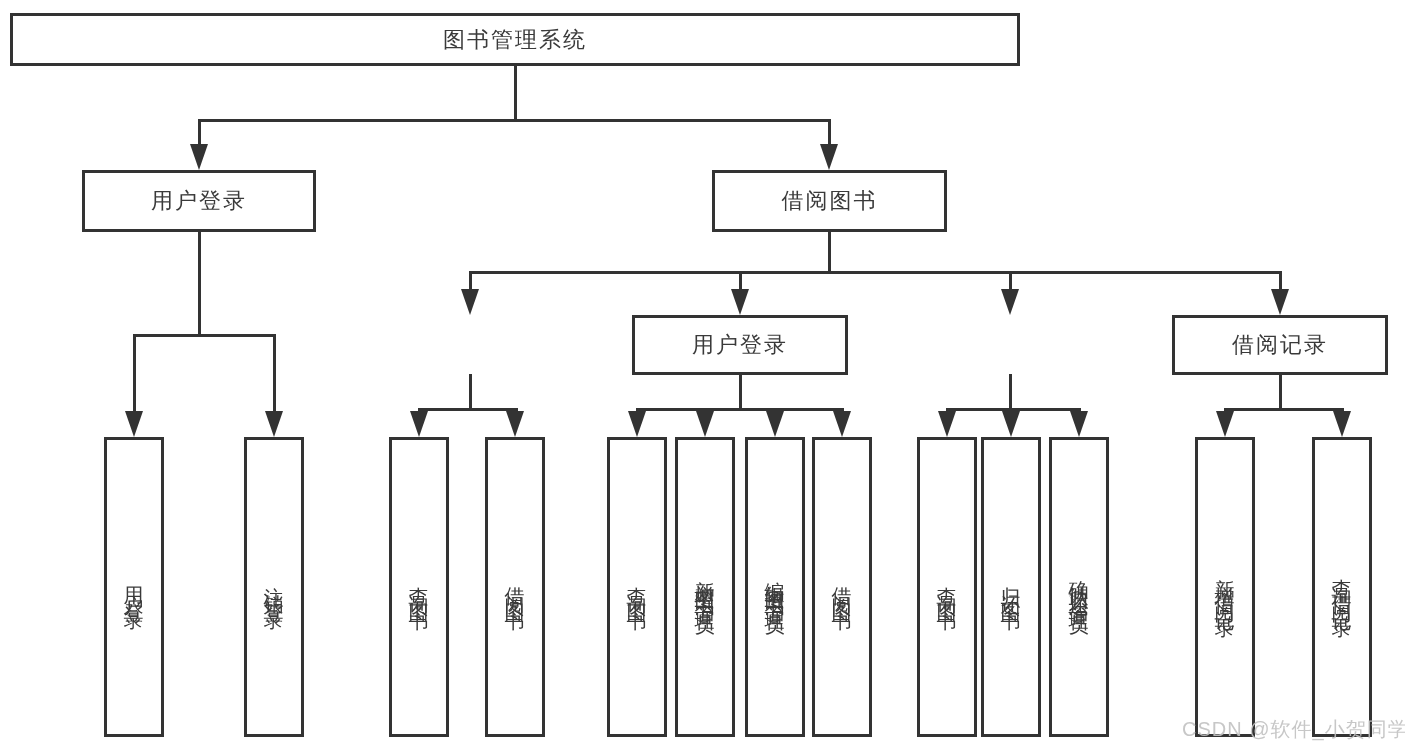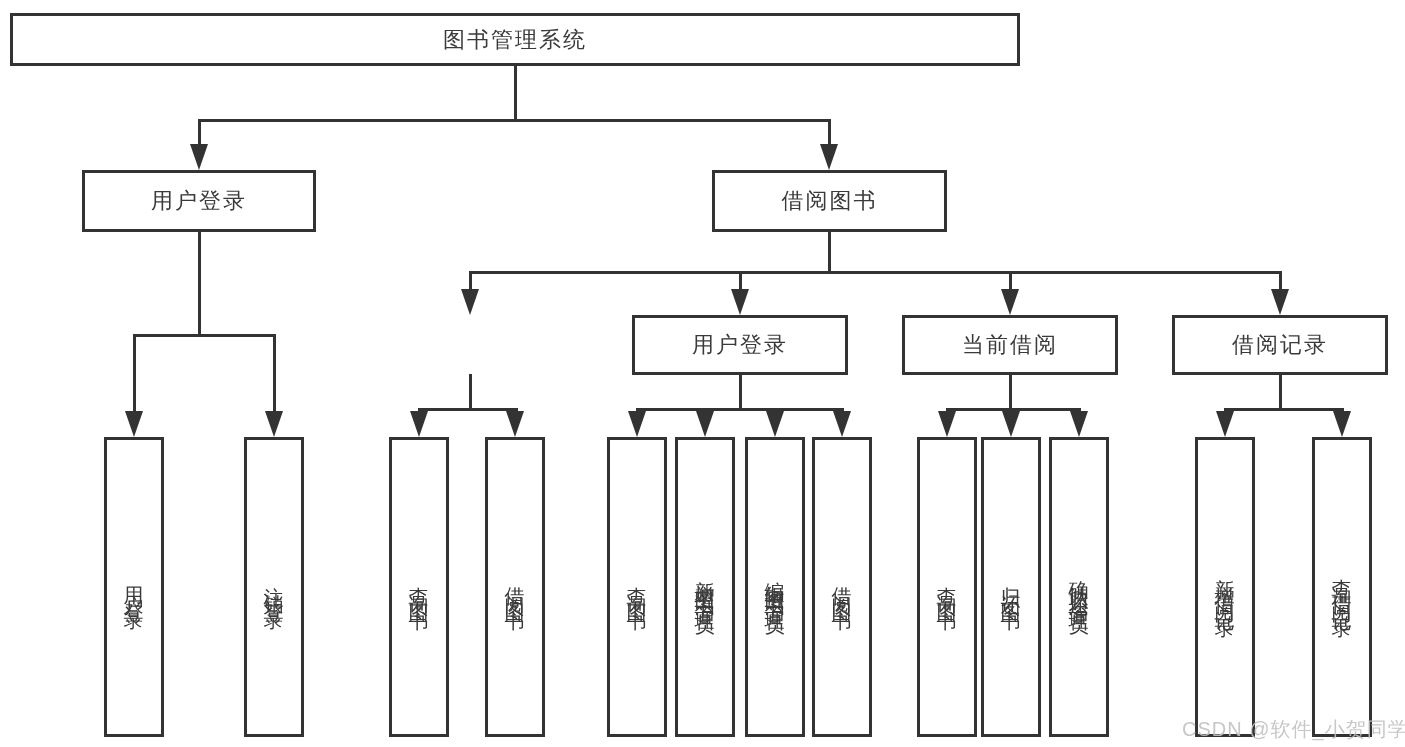--- a/index.html
+++ b/index.html
@@ -78,21 +78,20 @@
   <div class="vl" style="left:469px;top:273px;height:18px"></div>
   <div class="vl" style="left:739px;top:273px;height:18px"></div>
   <div class="vl" style="left:1009px;top:273px;height:18px"></div>
   <div class="vl" style="left:1279px;top:273px;height:18px"></div>
   <div class="ar" style="left:461px;top:289px"></div>
   <div class="ar" style="left:731px;top:289px"></div>
   <div class="ar" style="left:1001px;top:289px"></div>
   <div class="ar" style="left:1271px;top:289px"></div>
 
   <div class="box h" style="left:632px;top:315px;width:216px;height:60px">用户登录</div>
-  <div class="box h" style="left:902px;top:315px;width:216px;height:60px">当前借阅</div>
   <div class="box h" style="left:1172px;top:315px;width:216px;height:60px">借阅记录</div>
 
   <div class="vl" style="left:469px;top:374px;height:37px"></div>
   <div class="hl" style="left:418px;top:408px;width:100px"></div>
   <div class="ar" style="left:410px;top:411px"></div>
   <div class="ar" style="left:506px;top:411px"></div>
 
   <div class="vl" style="left:739px;top:374px;height:37px"></div>
   <div class="hl" style="left:636px;top:408px;width:208px"></div>
   <div class="ar" style="left:628px;top:411px"></div>

